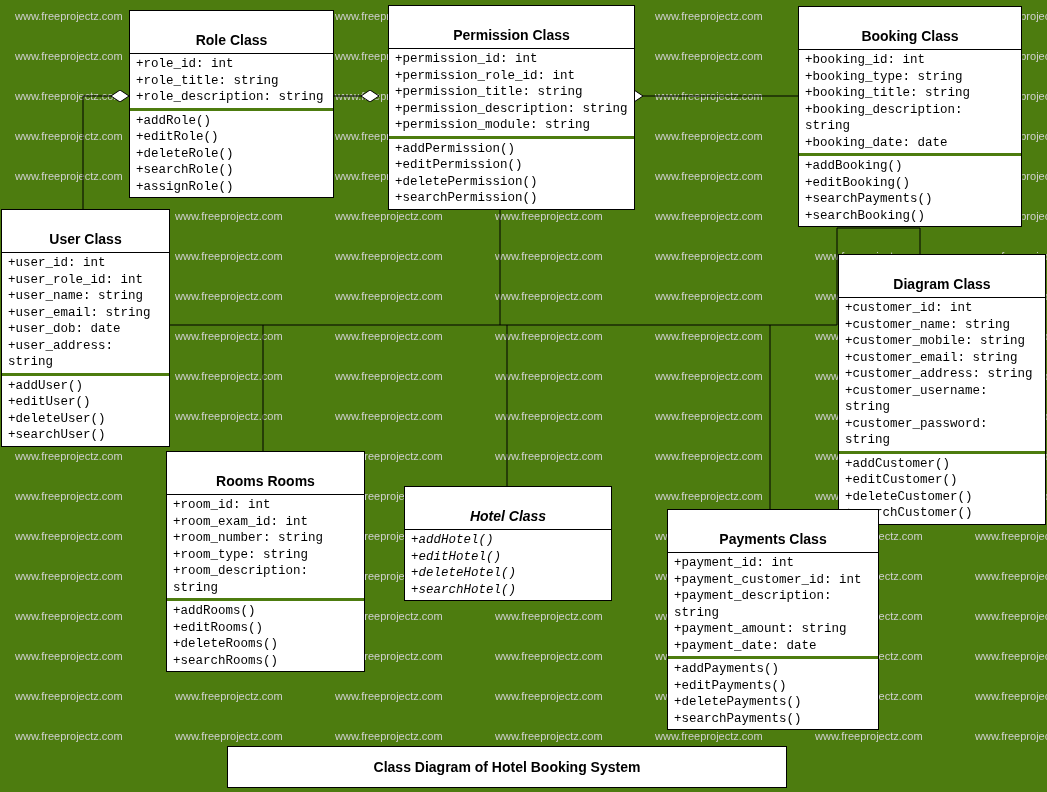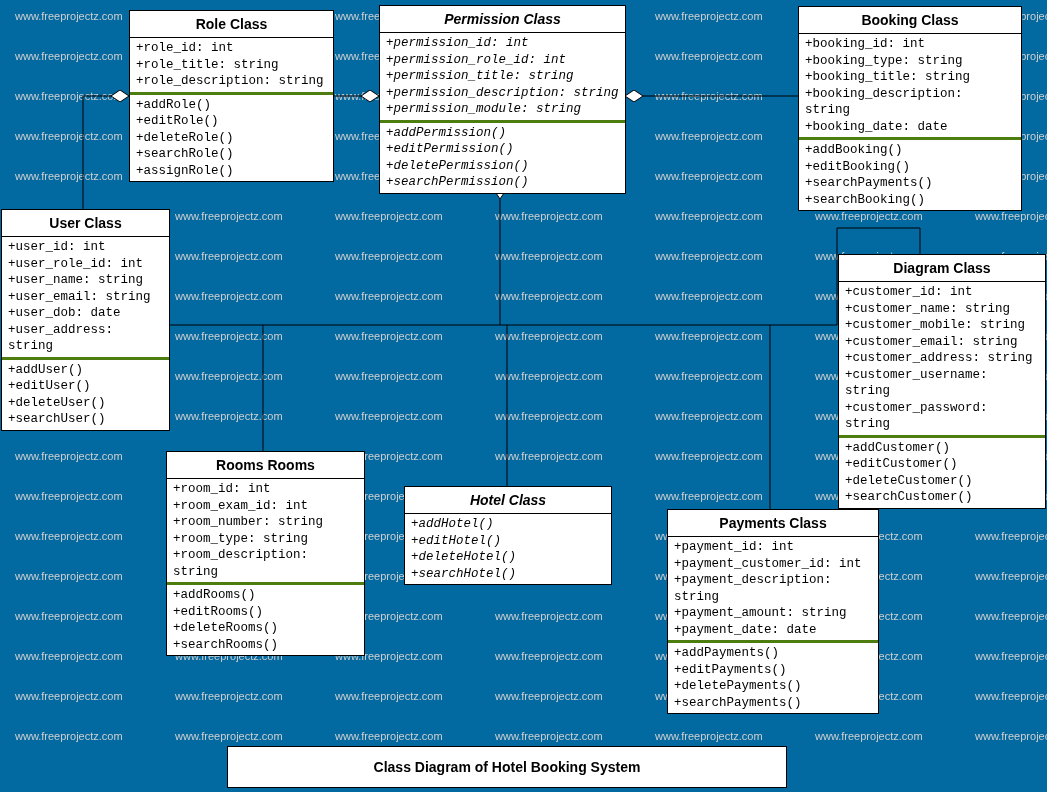--- a/index.html
+++ b/index.html
@@ -5,21 +5,21 @@
   html, body {
     margin: 0;
     padding: 0;
     font-family: Arial, Helvetica, sans-serif;
     background: #fff;
   }
   .canvas {
     position: relative;
     width: 1047px;
     height: 792px;
-    background: #0369a1;
+    background: #4d7c0f;
     overflow: hidden;
   }
   svg.lines {
     position: absolute;
     inset: 0;
     width: 1047px;
     height: 792px;
     z-index: 5;
   }
   .class-box {
@@ -31,20 +31,21 @@
     font-family: "Courier New", Courier, monospace;
     z-index: 10;
   }
   .class-title {
     font-family: Arial, Helvetica, sans-serif;
     font-weight: bold;
     text-align: center;
     padding: 4px 6px;
     border-bottom: 1px solid #000;
     font-size: 14px;
+    margin-top: 16px;
   }
   .class-section {
     padding: 2px 6px;
   }
   .class-section + .class-section {
     border-top: 3px solid #4d7c0f;
   }
   .caption-box {
     position: absolute;
     border: 1px solid #000;
@@ -231,21 +232,21 @@
 
     <line x1="166" y1="303" x2="166" y2="325" stroke="#000" stroke-width="1"></line>
 
     <line x1="263" y1="451" x2="263" y2="325" stroke="#000" stroke-width="1"></line>
 
     <line x1="507" y1="487" x2="507" y2="325" stroke="#000" stroke-width="1"></line>
 
     <line x1="770" y1="510" x2="770" y2="325" stroke="#000" stroke-width="1"></line>
   </svg>
 
-  <div class="class-box" style="left:379px; top:5px; width:245px;font-style:italic;">
+  <div class="class-box" style="left:388px; top:5px; width:245px;">
     <div class="class-title">Permission Class</div>
     <div class="class-section">
         <div>+permission_id: int</div>
         <div>+permission_role_id: int</div>
         <div>+permission_title: string</div>
         <div>+permission_description: string</div>
         <div>+permission_module: string</div>
       </div>
     <div class="class-section">
         <div>+addPermission()</div>

